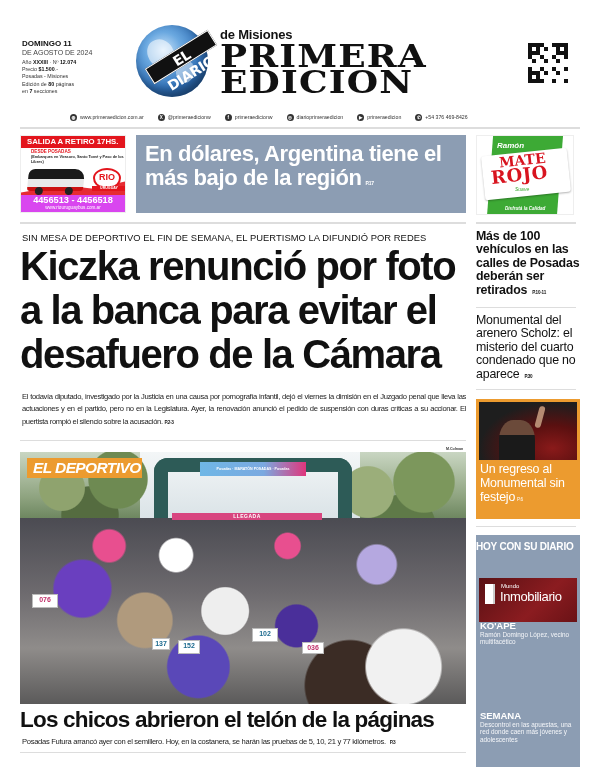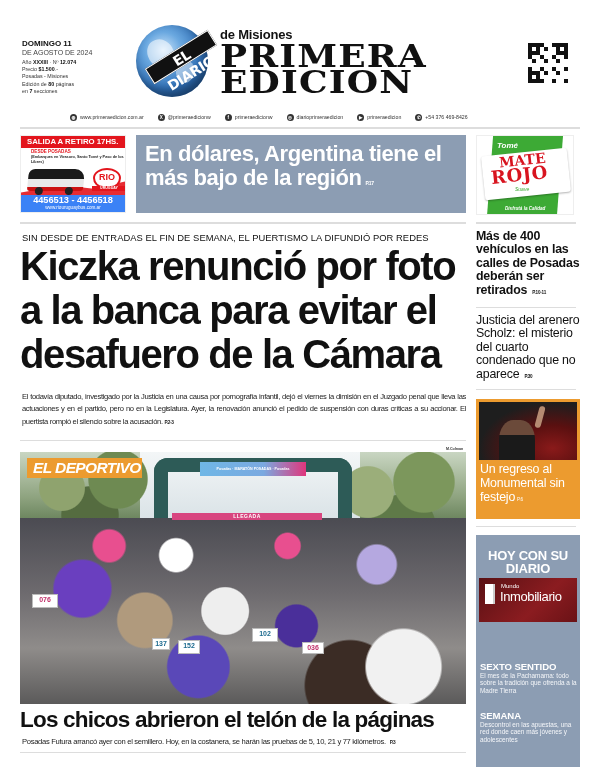--- a/index.html
+++ b/index.html
@@ -41,21 +41,21 @@
   
   .ad-bus { position: absolute; left: 20px; top: 135px; width: 106px; height: 78px; background: #fff; border: 1px solid #eee; overflow: hidden; }
   .ad-bus .top { position: absolute; left: 0; top: 0; width: 100%; height: 12px; background: #e3151d; color: #fff; font-weight: bold; font-size: 7.8px; line-height: 12px; padding-left: 6px; }
   .ad-bus .sub1 { position: absolute; left: 10px; top: 13px; font-size: 4.6px; color: #e3151d; font-weight: bold; }
   .ad-bus .sub2 { position: absolute; left: 10px; top: 19px; width: 95px; font-size: 3.8px; line-height: 5px; color: #222; font-weight: bold; }
   .ad-bus .bus { position: absolute; left: 7px; top: 33px; width: 56px; height: 22px; background: linear-gradient(#1a1a1a 0 45%, #e8e8e8 45% 80%, #c11 80%); border-radius: 6px 10px 3px 3px; transform: skewX(-6deg); }
   .ad-bus .bus::after { content: ""; position: absolute; left: 8px; bottom: -4px; width: 8px; height: 8px; border-radius: 50%; background: #222; box-shadow: 30px 0 0 #222; }
   .ad-bus .wave { position: absolute; left: 0; top: 42px; width: 100%; height: 18px; background: #e3151d; clip-path: polygon(0 80%, 40% 40%, 70% 60%, 100% 20%, 100% 100%, 0 100%); opacity: 0.9; }
   .ad-bus .rio { position: absolute; left: 72px; top: 32px; width: 28px; height: 20px; border: 2px solid #e3151d; border-radius: 50% 50% 10px 10px; color: #e3151d; font-weight: bold; font-size: 9px; text-align: center; line-height: 14px; background: #fff; }
   .ad-bus .rio small { position: absolute; left: -3px; top: 16px; width: 34px; font-size: 3.6px; line-height: 5px; color: #fff; background: #e3151d; }
-  .ad-bus .phones { position: absolute; left: 0; bottom: 0; width: 100%; height: 17px; background: #3b82f6; color: #fff; text-align: center; }
+  .ad-bus .phones { position: absolute; left: 0; bottom: 0; width: 100%; height: 17px; background: #d946ef; color: #fff; text-align: center; }
   .ad-bus .phones .num { font-size: 9.2px; font-weight: bold; line-height: 10px; }
   .ad-bus .phones .web { font-size: 4.6px; line-height: 6px; }
 
   .salario { position: absolute; left: 136px; top: 135px; width: 330px; height: 78px; background: #8c9db3; color: #fff; padding: 6px 0 0 9px; }
   .salario .kicker { font-size: 9.5px; letter-spacing: 0.1px; line-height: 12px; }
   .salario .headline { font-size: 22px; font-weight: bold; line-height: 24px; letter-spacing: -0.4px; margin-top: 1px; }
   .salario .page { font-size: 5px; font-weight: bold; margin-left: 4px; vertical-align: baseline; }
 
   .ad-mate { position: absolute; left: 476px; top: 135px; width: 98px; height: 80px; background: #fff; border: 1px solid #eee; overflow: hidden; }
   .ad-mate .green { position: absolute; left: 10px; top: 0; width: 76px; height: 80px; background: #3daa35; clip-path: polygon(8% 0, 100% 0, 92% 100%, 0 100%); }
@@ -80,21 +80,21 @@
 
   .monumental { position: absolute; left: 476px; top: 399px; width: 104px; height: 120px; background: #ec9b2f; }
   .monumental .photo { position: absolute; left: 3px; top: 3px; width: 98px; height: 58px; overflow: hidden;
     background: radial-gradient(ellipse at 75% 80%, #8a1a1a 0%, #5a1010 35%, #1e1e1e 70%), #222; }
   .monumental .photo::before { content: ""; position: absolute; left: 20px; top: 18px; width: 36px; height: 50px; border-radius: 40% 40% 10% 10%; background: linear-gradient(#6b4a3a 0 30%, #1a1a1a 30%); }
   .monumental .photo::after { content: ""; position: absolute; left: 58px; top: 4px; width: 6px; height: 22px; background: #b58b72; border-radius: 3px; transform: rotate(15deg); }
   .monumental .caption { position: absolute; left: 4px; top: 64px; width: 98px; color: #fff; font-size: 12.4px; line-height: 13.8px; letter-spacing: -0.2px; }
   .monumental .caption .page { font-size: 4.6px; margin-left: 2px; }
 
   .hoy { position: absolute; left: 476px; top: 535px; width: 104px; height: 232px; background: #8c9db3; color: #fff; }
-  .hoy .title { position: absolute; left: 0; top: 14px; width: 100%; text-align: center; font-weight: bold; font-size: 13px; line-height: 13px; letter-spacing: -0.2px; }
+  .hoy .title { position: absolute; left: 0; top: 5px; width: 100%; font-weight: bold; font-size: 10px; line-height: 13px; letter-spacing: -0.2px; }
   .hoy .mundo { position: absolute; left: 3px; top: 43px; width: 98px; height: 44px; background: linear-gradient(135deg, #5a1114, #8b1c20 60%, #6a1216); }
   .hoy .mundo .door { position: absolute; left: 6px; top: 6px; width: 10px; height: 20px; background: #fff; border-right: 2px solid #ccc; }
   .hoy .mundo .m1 { position: absolute; left: 22px; top: 5px; font-size: 6px; color: #fff; }
   .hoy .mundo .m2 { position: absolute; left: 21px; top: 11px; font-size: 13px; color: #fff; letter-spacing: -0.4px; }
   .hoy .sec { position: absolute; left: 4px; width: 98px; }
   .hoy .sec .h { font-weight: bold; font-size: 9.6px; line-height: 10px; letter-spacing: -0.1px; }
   .hoy .sec .d { font-size: 6.4px; line-height: 7.4px; color: #f4f6f9; }
 
   
   .credit { position: absolute; left: 446px; top: 447px; font-size: 3.6px; font-weight: bold; color: #333; }
@@ -257,69 +257,69 @@
 </div>
 
 <div class="salario">
   <div class="headline">
     <span>En dólares, Argentina tiene el más bajo de la región</span><span class="page">P.17</span>
   </div>
 </div>
 
 <div class="ad-mate">
   <div class="green"></div>
-  <div class="toma">Tomé</div>
+  <div class="toma">Ramón</div>
   <div class="banner"></div>
   <div class="mate">MATE</div>
   <div class="rojo">ROJO</div>
   <div class="suave">Suave</div>
   <div class="tag">Disfrutá la Calidad</div>
 </div>
 
 <div class="rule" style="top:222px; width:446px;"></div>
 <div class="rule" style="top:222px; left:476px; width:100px;"></div>
 
 <article>
-  <div class="main-kicker">SIN DESDE DE ENTRADAS EL FIN DE SEMANA, EL PUERTISMO LA DIFUNDIÓ POR REDES</div>
+  <div class="main-kicker">SIN MESA DE DEPORTIVO EL FIN DE SEMANA, EL PUERTISMO LA DIFUNDIÓ POR REDES</div>
   <h1 class="main-headline">Kiczka renunció por foto a la banca para evitar el desafuero de la Cámara</h1>
   <p class="main-body">
     <span>El todavía diputado, investigado por la Justicia en una causa por pornografía infantil, dejó el viernes la dimisión en el Juzgado penal que lleva las actuaciones y en el partido, pero no en la Legislatura. Ayer, la renovación anunció el pedido de suspensión con duras críticas a su accionar. El puertista rompió el silencio sobre la acusación.</span>
     <span class="page">P.2-3</span>
   </p>
 </article>
 <div class="rule" style="top:440px; width:446px; height:1px;"></div>
 
 <aside>
   <div class="side-story bold" style="top:230px;">
-    <span>Más de 400 vehículos en las calles de Posadas deberán ser retirados</span><span class="page">P.10-11</span>
+    <span>Más de 100 vehículos en las calles de Posadas deberán ser retirados</span><span class="page">P.10-11</span>
   </div>
   <div class="side-rule" style="top:307px;"></div>
   <div class="side-story" style="top:314px;">
-    <span>Justicia del arenero Scholz: el misterio del cuarto condenado que no aparece</span><span class="page">P.30</span>
+    <span>Monumental del arenero Scholz: el misterio del cuarto condenado que no aparece</span><span class="page">P.30</span>
   </div>
   <div class="side-rule" style="top:389px;"></div>
 
   <div class="monumental">
     <div class="photo"></div>
     <div class="caption">
       <span>Un regreso al Monumental sin festejo</span><span class="page">P.6</span>
     </div>
   </div>
   <div class="side-rule" style="top:526px;"></div>
 
   <div class="hoy">
     <div class="title">HOY CON SU DIARIO</div>
     <div class="mundo">
       <div class="door"></div>
       <div class="m1">Mundo</div>
       <div class="m2">Inmobiliario</div>
     </div>
-    <div class="sec" style="top:127px;">
-      <div class="h">SEXTO SENTIDO</div>
-      <div class="d">El mes de la Pachamama: todo sobre la tradición que ofrenda a la Madre Tierra</div>
+    <div class="sec" style="top:86px;">
+      <div class="h">KO'APE</div>
+      <div class="d">Ramón Domingo López, vecino multifacético</div>
     </div>
     <div class="sec" style="top:176px;">
       <div class="h">SEMANA</div>
       <div class="d">Descontrol en las apuestas, una red donde caen más jóvenes y adolescentes</div>
     </div>
   </div>
 </aside>
 
 <div class="credit">M.Colman</div>
 <figure class="dep-photo">

